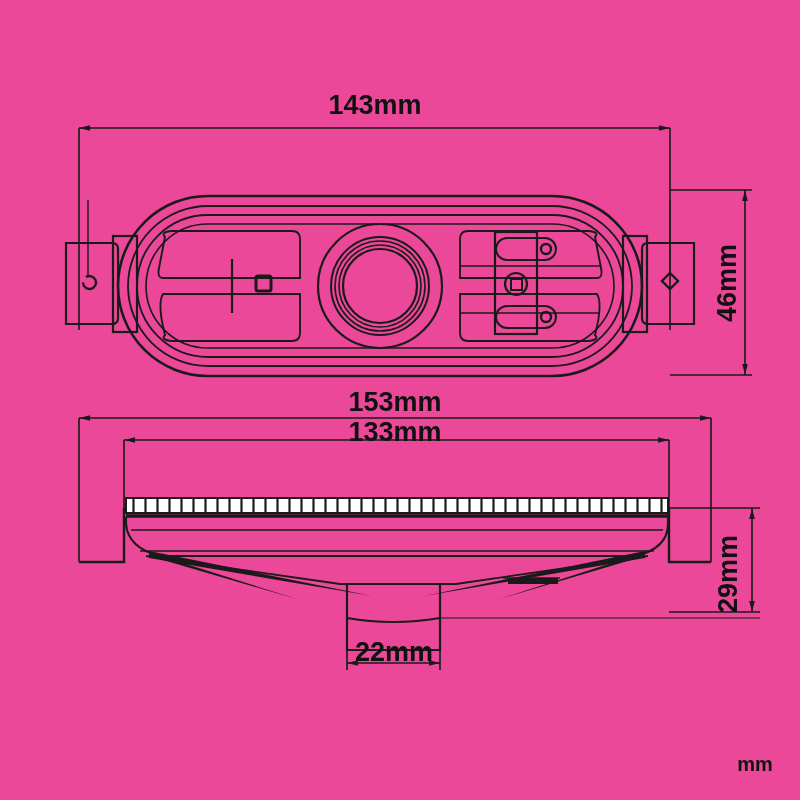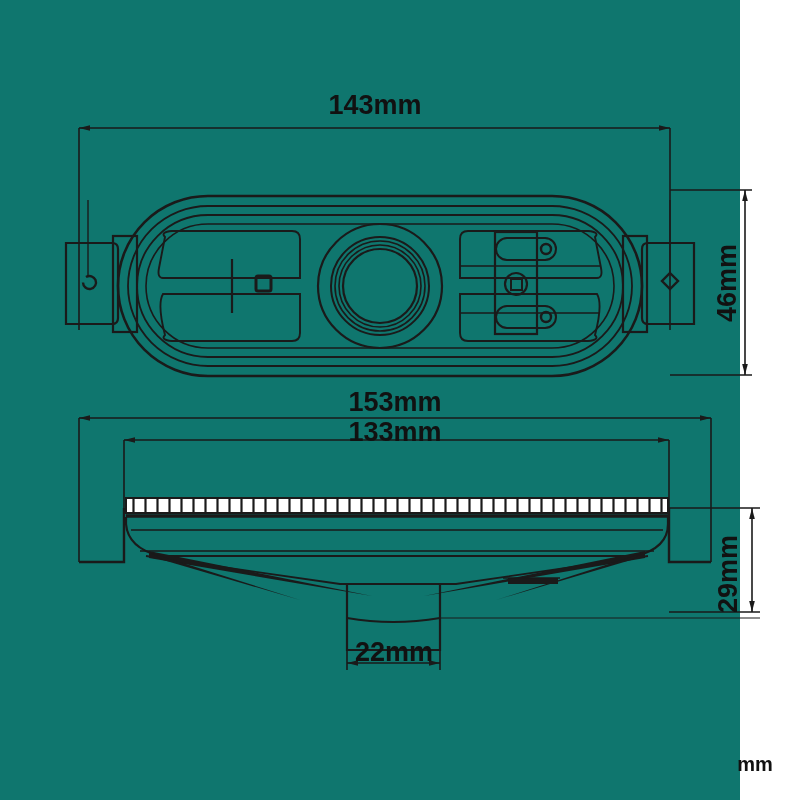--- a/index.html
+++ b/index.html
@@ -1,18 +1,18 @@
 <!DOCTYPE html>
 <html><head>
 <meta charset="utf-8">
 <style>
   html,body{margin:0;padding:0;background:#ffffff;}
   body{width:800px;height:800px;overflow:hidden;
        font-family:"Liberation Sans","DejaVu Sans",sans-serif;}
-  #stage{position:relative;width:740px;height:800px;background:#0f766e;}
+  #stage{position:relative;width:800px;height:800px;background:#ec4899;}
   svg{display:block;position:absolute;top:0;left:0;}
   .dimtext{font-family:"Liberation Sans","DejaVu Sans",sans-serif;
            font-weight:bold;fill:#111111;}
 </style>
 </head>
 <body>
 
 <div id="stage">
 
   <svg width="800" height="800" viewBox="0 0 800 800">

